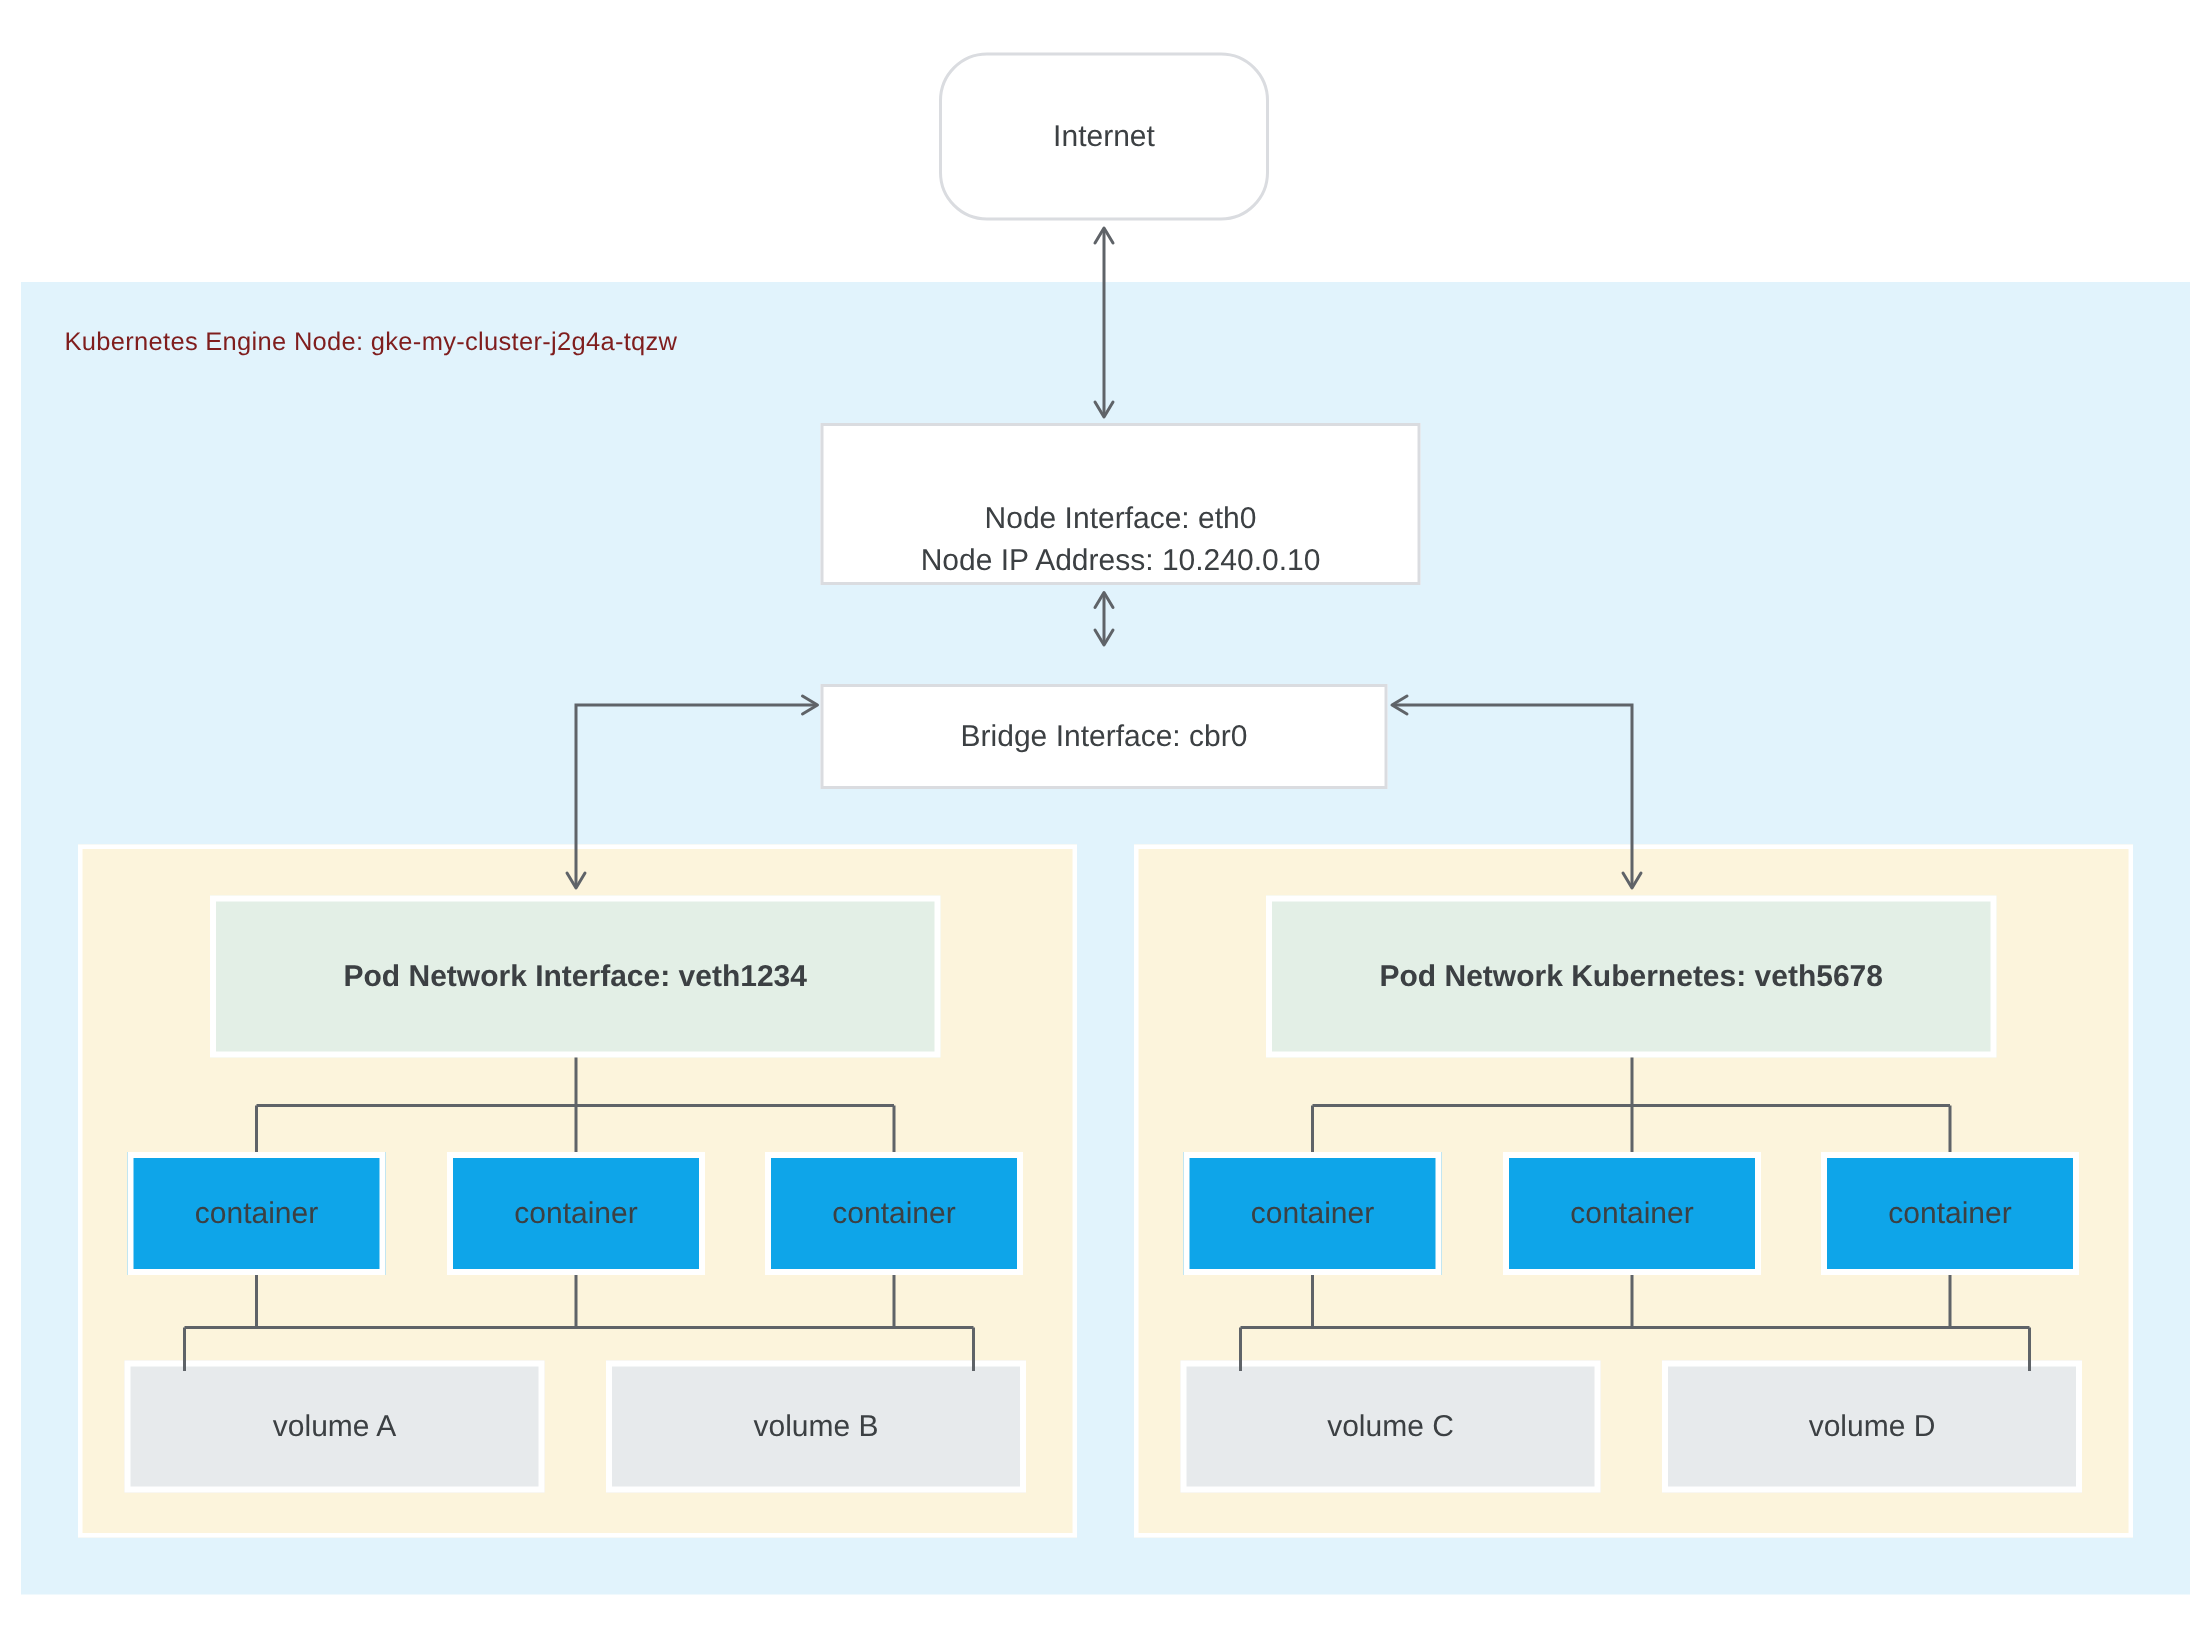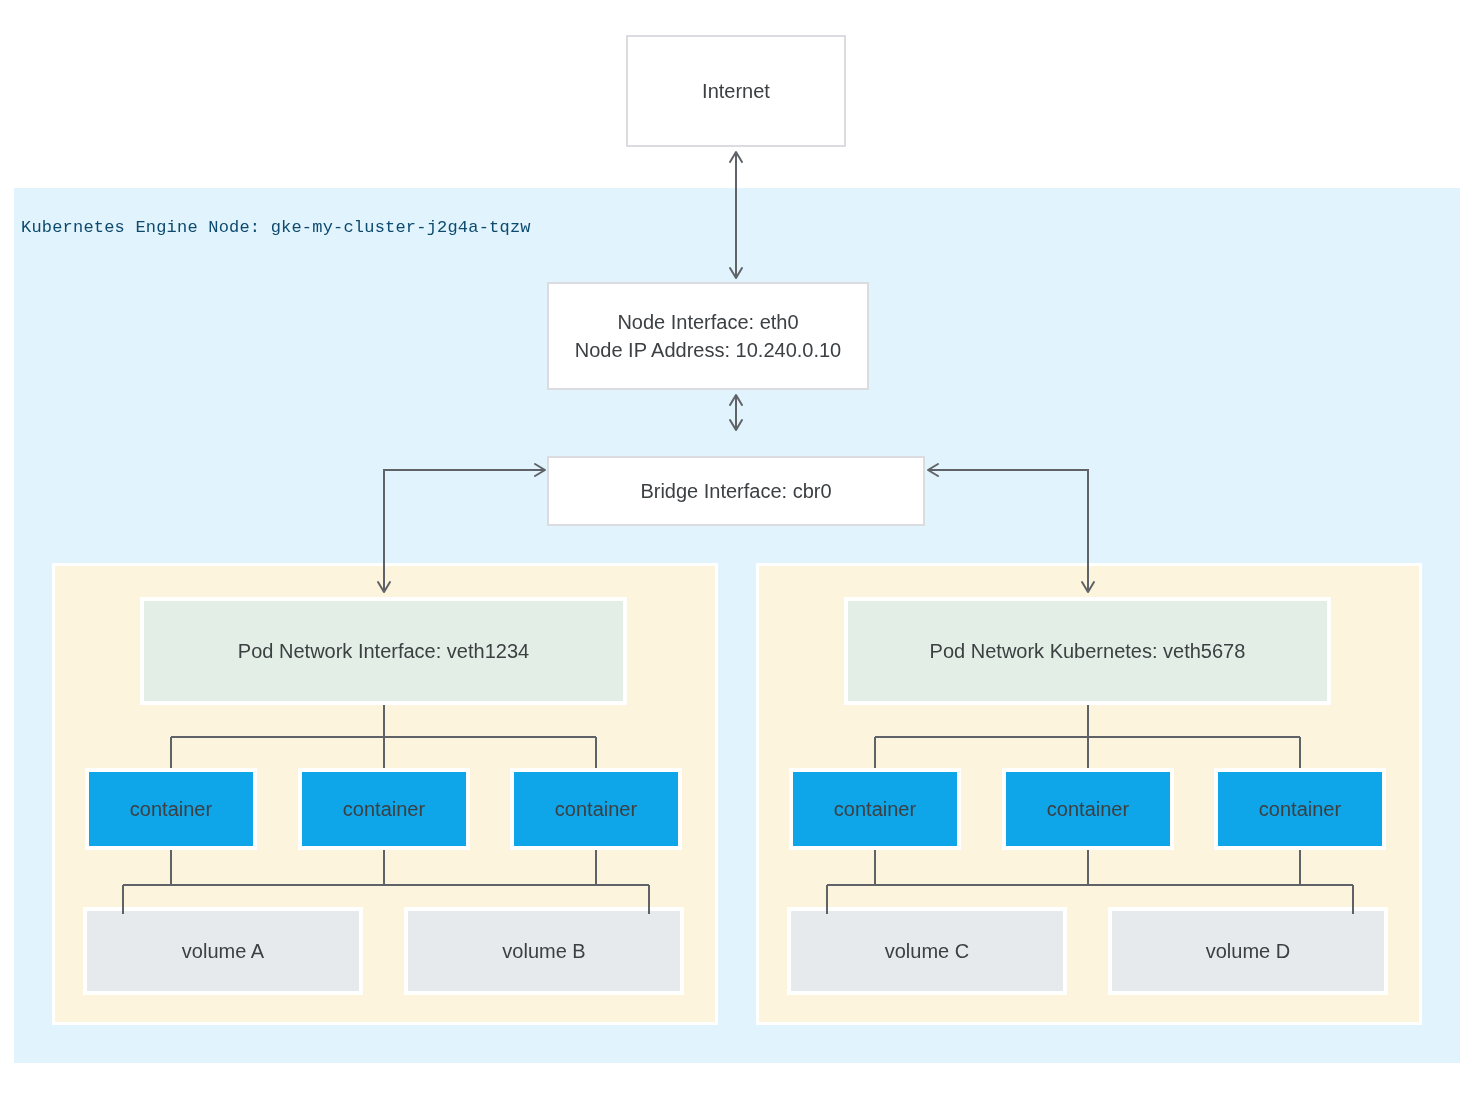--- a/index.html
+++ b/index.html
@@ -1,40 +1,40 @@
 <!DOCTYPE html>
 <html><head>
 <meta charset="utf-8">
 <style>
   html,body{margin:0;padding:0;background:#ffffff;}
   body{font-family:"Liberation Sans","DejaVu Sans",sans-serif;}
   .canvas{position:relative;width:1472px;height:1100px;background:#ffffff;overflow:hidden;}
 
   
   .node-region{position:absolute;left:14px;top:188px;width:1446px;height:875px;background:#E1F3FC;}
-  .node-region-label{position:absolute;left:7px;top:30px;font-size:17px;color:#0c4a6e;letter-spacing:.2px;font-family:Liberation Mono, monospace;}
+  .node-region-label{position:absolute;left:29px;top:30px;font-size:17px;color:#7f1d1d;letter-spacing:.2px;}
 
   
   .wbox{position:absolute;background:#ffffff;border:2px solid #DADCE0;box-sizing:border-box;
         display:flex;flex-direction:column;align-items:center;justify-content:center;
         color:#3C4043;font-size:20px;line-height:28px;text-align:center;}
-  .box-internet{left:626px;top:35px;width:220px;height:112px;}
-  .box-node{left:547px;top:282px;width:322px;height:108px;}
+  .box-internet{left:626px;top:35px;width:220px;height:112px;border-radius:32px;}
+  .box-node{left:547px;top:282px;width:400px;height:108px;justify-content:flex-end;}
   .box-bridge{left:547px;top:456px;width:378px;height:70px;}
 
   
   .pod{position:absolute;top:563px;width:666px;height:462px;background:#FCF4DC;
        border:3px solid #ffffff;box-sizing:border-box;}
   .pod-1{left:52px;}
   .pod-2{left:756px;}
 
   .cbox{position:absolute;border:4px solid #ffffff;box-sizing:border-box;
         display:flex;flex-direction:column;align-items:center;justify-content:center;
         color:#3C4043;font-size:20px;line-height:28px;text-align:center;}
-  .pod-if{left:85px;top:31px;width:487px;height:108px;background:#E3EFE6;}
+  .pod-if{left:85px;top:31px;width:487px;height:108px;background:#E3EFE6;font-weight:bold;}
   .container-box{top:202px;width:172px;height:82px;background:#0ea5e9;}
   .container-1{left:30px;}
   .container-2{left:243px;}
   .container-3{left:455px;}
   .volume-box{top:341px;width:280px;height:88px;background:#E7EAEC;}
   .volume-1{left:28px;}
   .volume-2{left:349px;}
 
   
   .connectors{position:absolute;left:0;top:0;width:1472px;height:1100px;pointer-events:none;z-index:5;}

